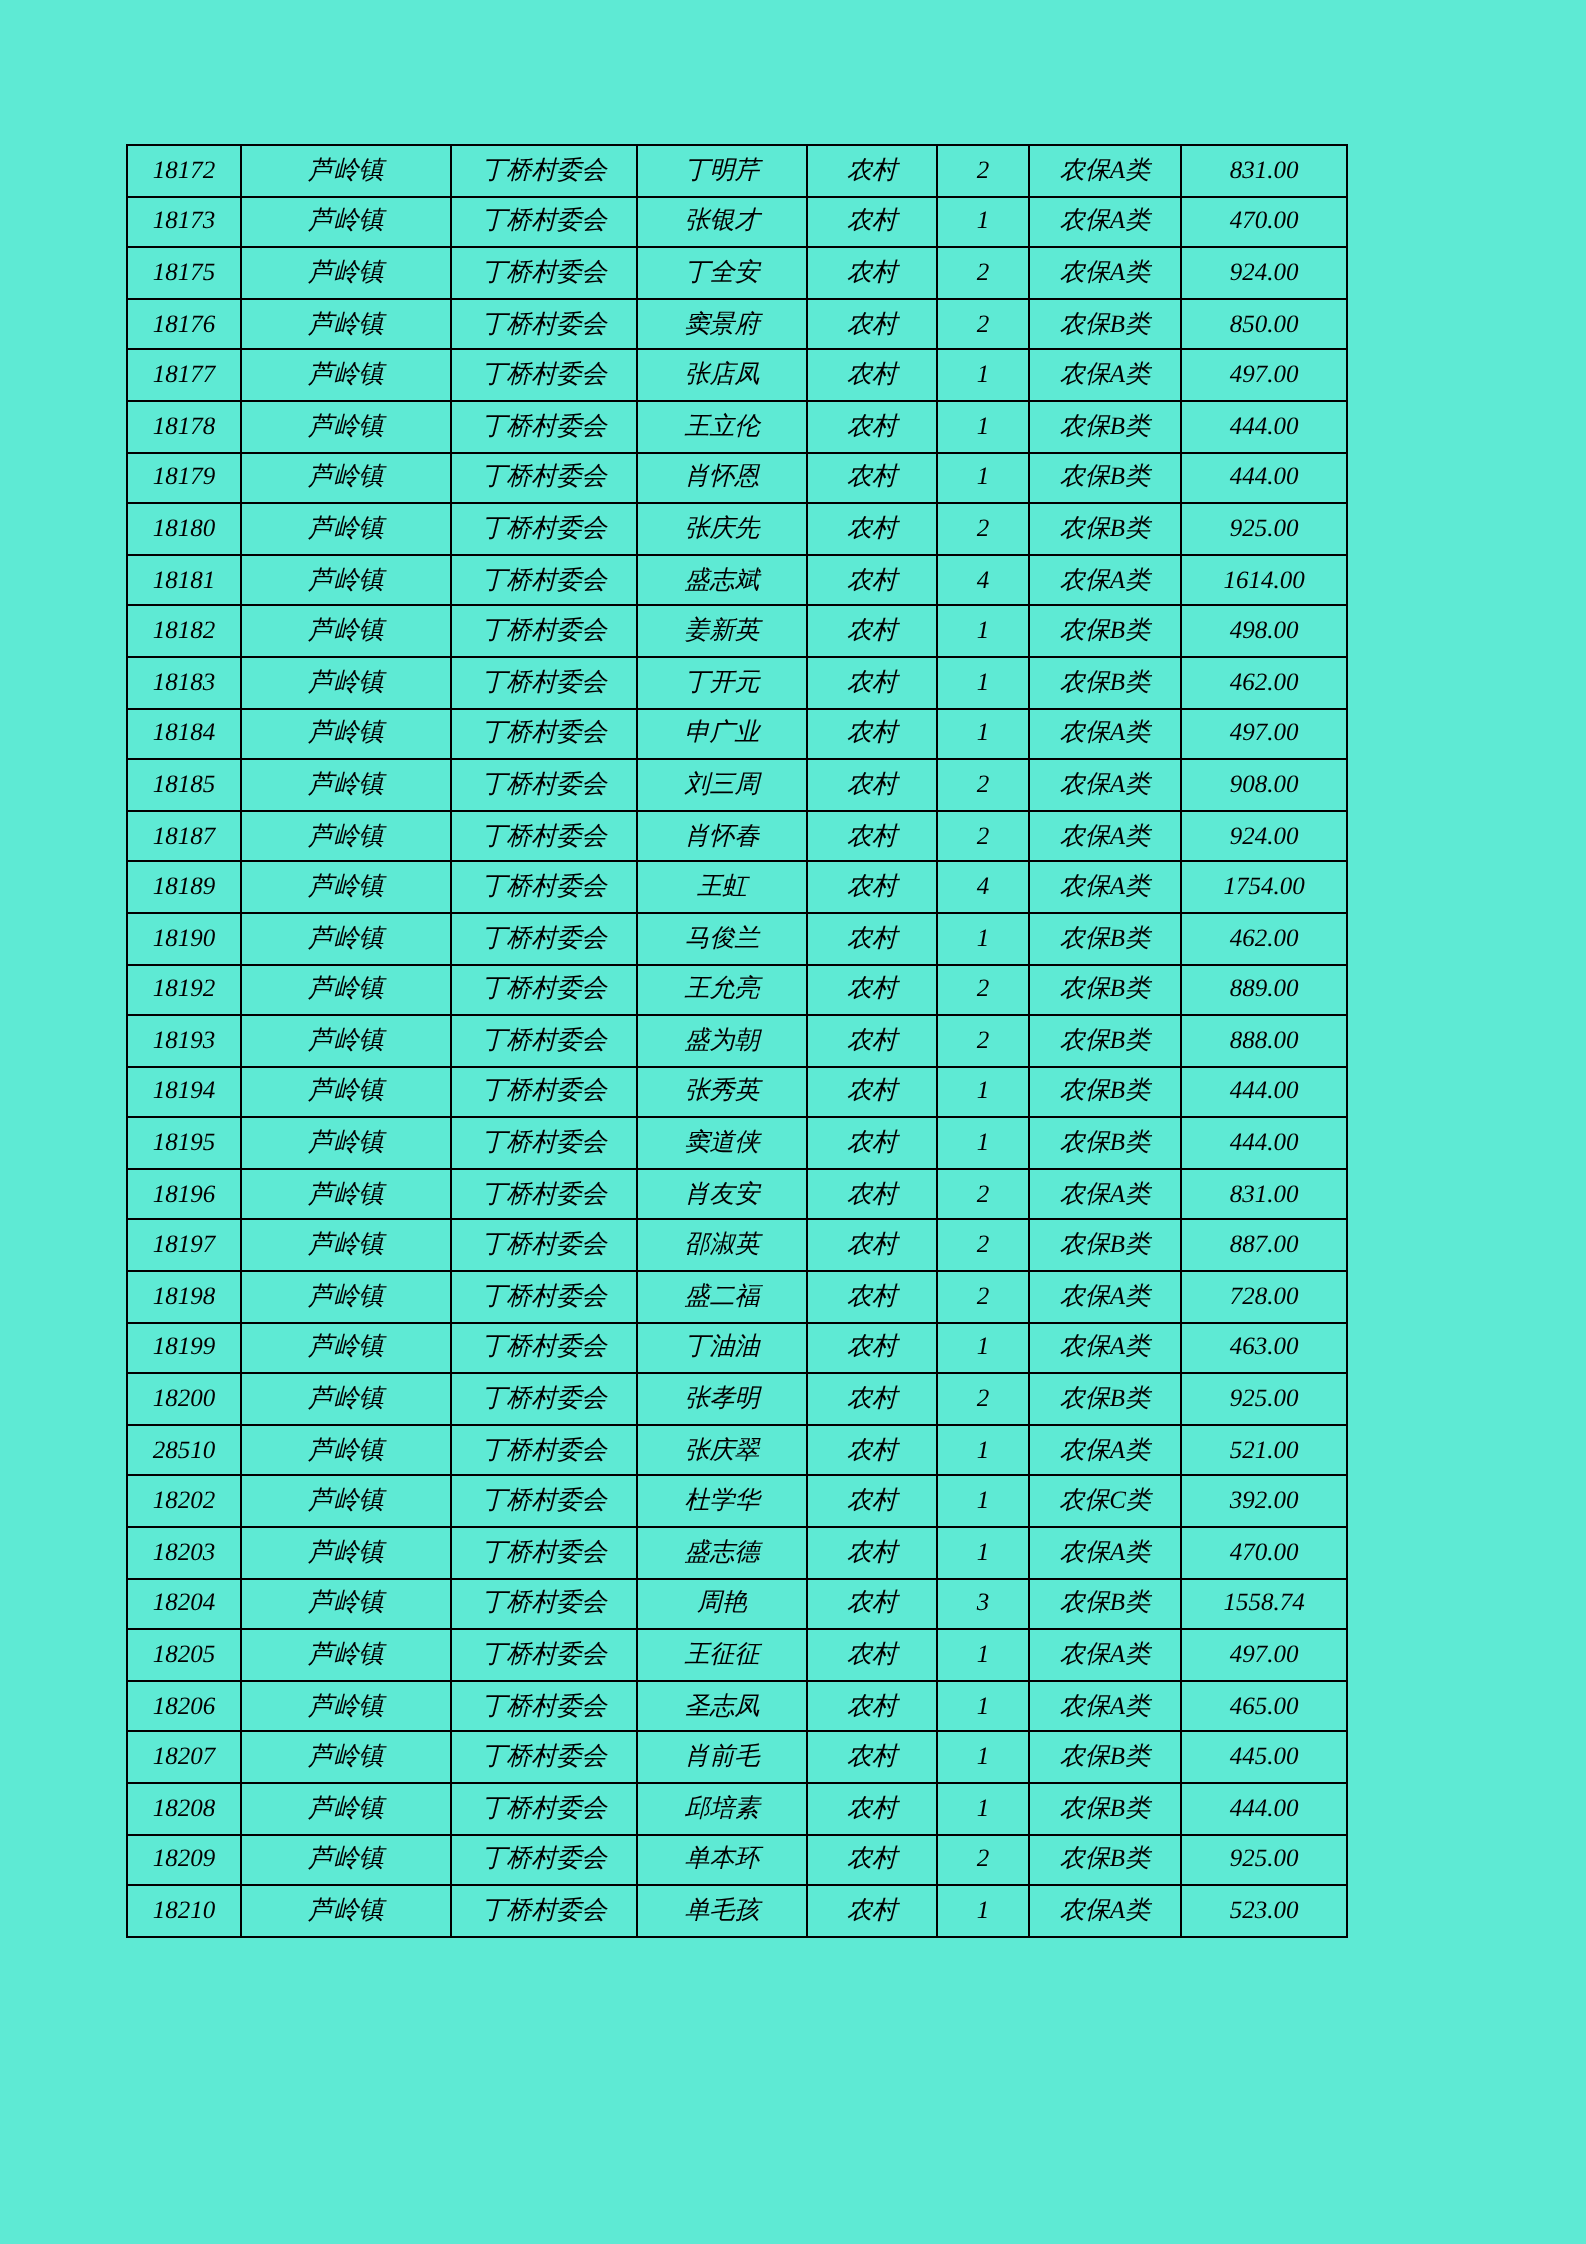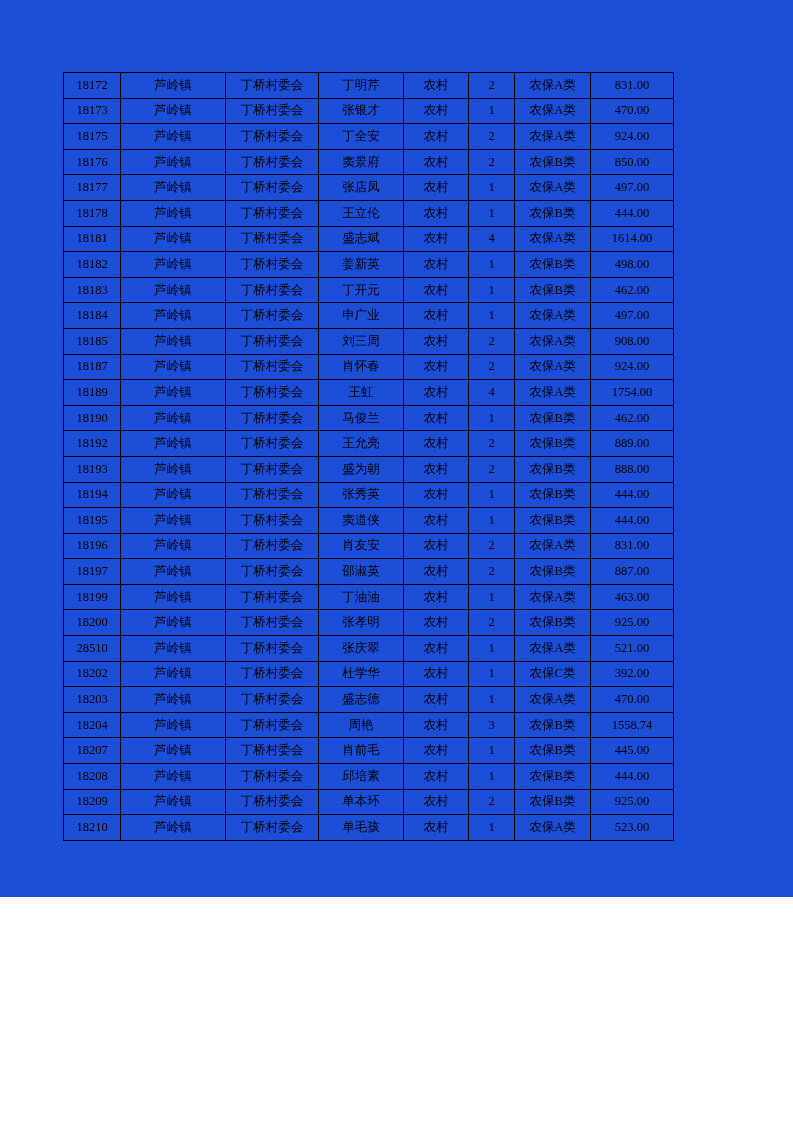--- a/index.html
+++ b/index.html
@@ -3,23 +3,24 @@
 <meta charset="utf-8">
 <style>
   html, body {
     margin: 0;
     padding: 0;
     background: #ffffff;
   }
   .sheet {
     position: relative;
     width: 793px;
-    height: 897px;
-    background: #1d4ed8;
+    height: 1122px;
+    background: #5eead4;
     overflow: hidden;
+    font-style: italic;
   }
   table.data-table {
     position: absolute;
     left: 63px;
     top: 72px;
     width: 610px;
     border-collapse: collapse;
     table-layout: fixed;
     font-family: "Liberation Serif", "DejaVu Serif", serif;
     font-size: 12.5px;
@@ -105,20 +106,40 @@
           <td>18178</td>
           <td>芦岭镇</td>
           <td>丁桥村委会</td>
           <td>王立伦</td>
           <td>农村</td>
           <td>1</td>
           <td>农保B类</td>
           <td>444.00</td>
         </tr>
         <tr>
+          <td>18179</td>
+          <td>芦岭镇</td>
+          <td>丁桥村委会</td>
+          <td>肖怀恩</td>
+          <td>农村</td>
+          <td>1</td>
+          <td>农保B类</td>
+          <td>444.00</td>
+        </tr>
+        <tr>
+          <td>18180</td>
+          <td>芦岭镇</td>
+          <td>丁桥村委会</td>
+          <td>张庆先</td>
+          <td>农村</td>
+          <td>2</td>
+          <td>农保B类</td>
+          <td>925.00</td>
+        </tr>
+        <tr>
           <td>18181</td>
           <td>芦岭镇</td>
           <td>丁桥村委会</td>
           <td>盛志斌</td>
           <td>农村</td>
           <td>4</td>
           <td>农保A类</td>
           <td>1614.00</td>
         </tr>
         <tr>
@@ -243,20 +264,30 @@
         </tr>
         <tr>
           <td>18197</td>
           <td>芦岭镇</td>
           <td>丁桥村委会</td>
           <td>邵淑英</td>
           <td>农村</td>
           <td>2</td>
           <td>农保B类</td>
           <td>887.00</td>
+        </tr>
+        <tr>
+          <td>18198</td>
+          <td>芦岭镇</td>
+          <td>丁桥村委会</td>
+          <td>盛二福</td>
+          <td>农村</td>
+          <td>2</td>
+          <td>农保A类</td>
+          <td>728.00</td>
         </tr>
         <tr>
           <td>18199</td>
           <td>芦岭镇</td>
           <td>丁桥村委会</td>
           <td>丁油油</td>
           <td>农村</td>
           <td>1</td>
           <td>农保A类</td>
           <td>463.00</td>
@@ -303,20 +334,40 @@
         </tr>
         <tr>
           <td>18204</td>
           <td>芦岭镇</td>
           <td>丁桥村委会</td>
           <td>周艳</td>
           <td>农村</td>
           <td>3</td>
           <td>农保B类</td>
           <td>1558.74</td>
+        </tr>
+        <tr>
+          <td>18205</td>
+          <td>芦岭镇</td>
+          <td>丁桥村委会</td>
+          <td>王征征</td>
+          <td>农村</td>
+          <td>1</td>
+          <td>农保A类</td>
+          <td>497.00</td>
+        </tr>
+        <tr>
+          <td>18206</td>
+          <td>芦岭镇</td>
+          <td>丁桥村委会</td>
+          <td>圣志凤</td>
+          <td>农村</td>
+          <td>1</td>
+          <td>农保A类</td>
+          <td>465.00</td>
         </tr>
         <tr>
           <td>18207</td>
           <td>芦岭镇</td>
           <td>丁桥村委会</td>
           <td>肖前毛</td>
           <td>农村</td>
           <td>1</td>
           <td>农保B类</td>
           <td>445.00</td>

